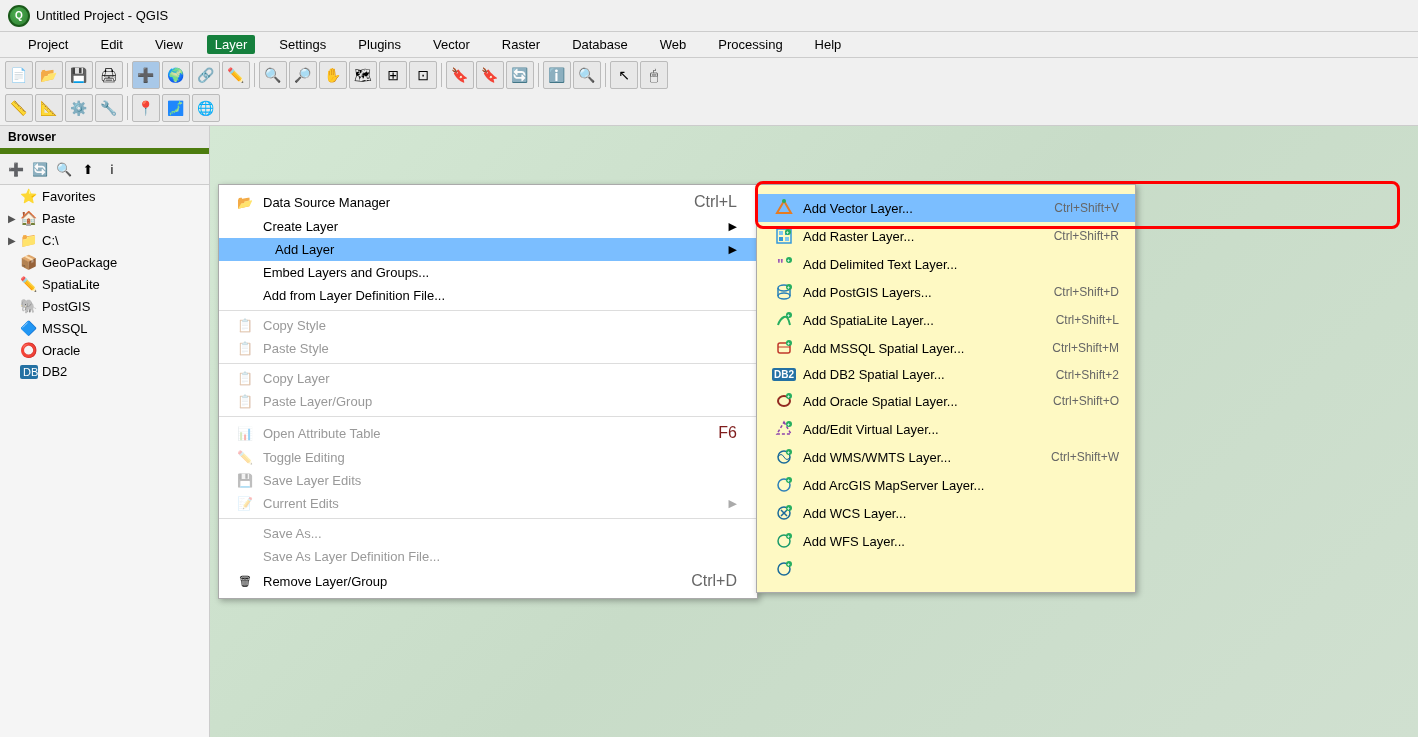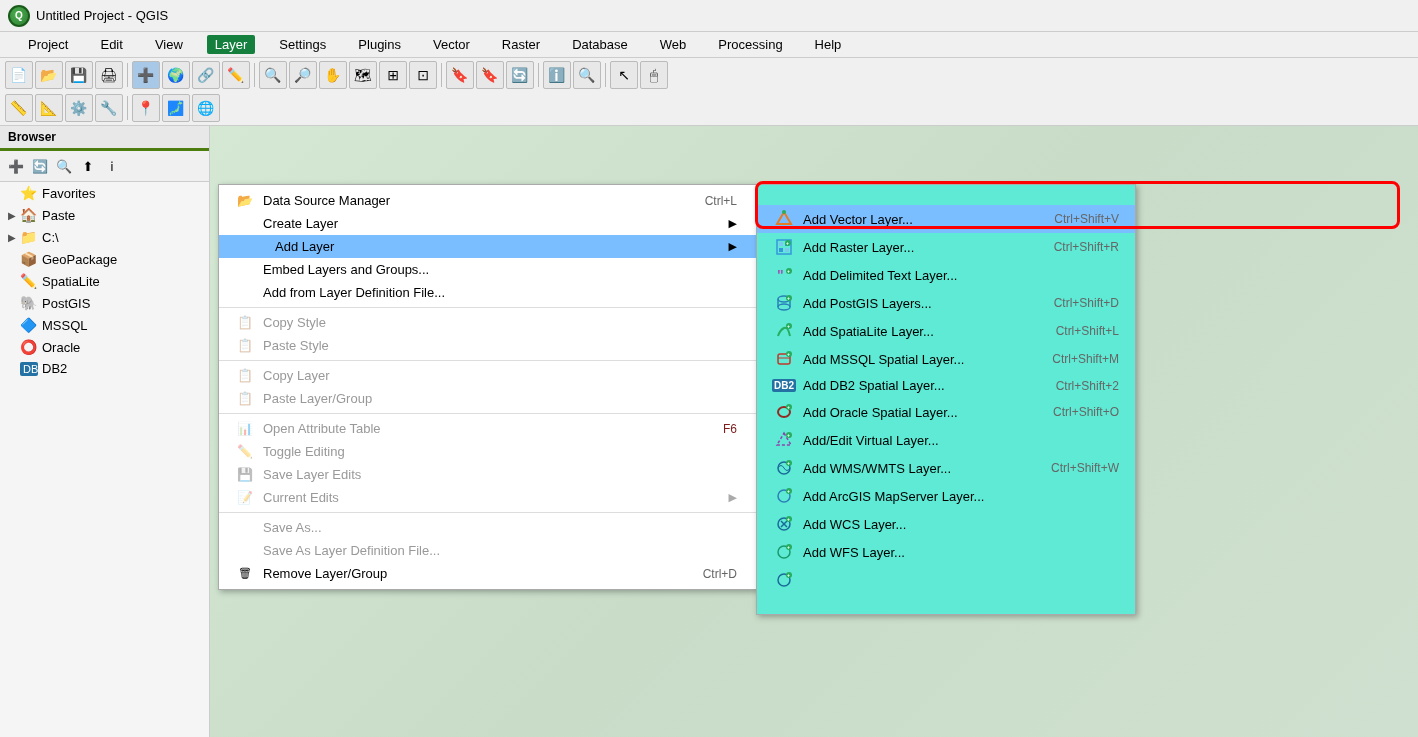--- a/index.html
+++ b/index.html
@@ -86,21 +86,21 @@
       width: 210px;
       background: #f5f5f5;
       border-right: 1px solid #ccc;
       overflow: hidden;
     }
     #browser-header {
       background: #e8e8e8;
       padding: 4px 8px;
       font-size: 12px;
       font-weight: bold;
-      border-bottom: 3px solid #4d7c0f;
+      border-bottom: 6px solid #4d7c0f;
     }
     #browser-toolbar {
       display: flex;
       padding: 4px;
       background: #f0f0f0;
       border-bottom: 1px solid #ccc;
     }
     .browser-tool-btn {
       width: 22px; height: 22px;
       margin: 0 1px;
@@ -161,21 +161,21 @@
       color: #000;
     }
     .menu-section-item.highlighted { background: #7bbeff; color: #000; gap: 12px; }
     .menu-section-item.disabled { color: #999; cursor: default; }
     .menu-section-item .item-label {
       flex: 1;
       font-size: 13px;
     }
     .menu-section-item .shortcut {
       color: #666;
-      font-size: 12px;
+      font-size: 16px;
       margin-left: 20px;
     }
     .menu-section-item.disabled .shortcut { color: #7f1d1d; }
     .menu-section-item .arrow {
       margin-left: 8px;
       font-size: 11px;
     }
     .menu-section-item .item-icon {
       width: 20px;
       margin-right: 8px;
@@ -187,26 +187,26 @@
       height: 1px;
       background: #ddd;
       margin: 3px 0;
     }
 
     
     #add-layer-submenu {
       position: absolute;
       top: 58px;
       left: 756px;
-      background: #5eead4;
+      background: #fef9c3;
       border: 1px solid #aaa;
       box-shadow: 2px 2px 6px rgba(0,0,0,0.3);
       z-index: 1001;
       width: 380px;
-      padding: 20px 0;
+      padding: 9px 0;
     }
     .submenu-item {
       display: flex;
       align-items: center;
       padding: 5px 16px;
       cursor: pointer;
       white-space: nowrap;
     }
     .submenu-item.highlighted-sub {
       background: #7bbeff;

